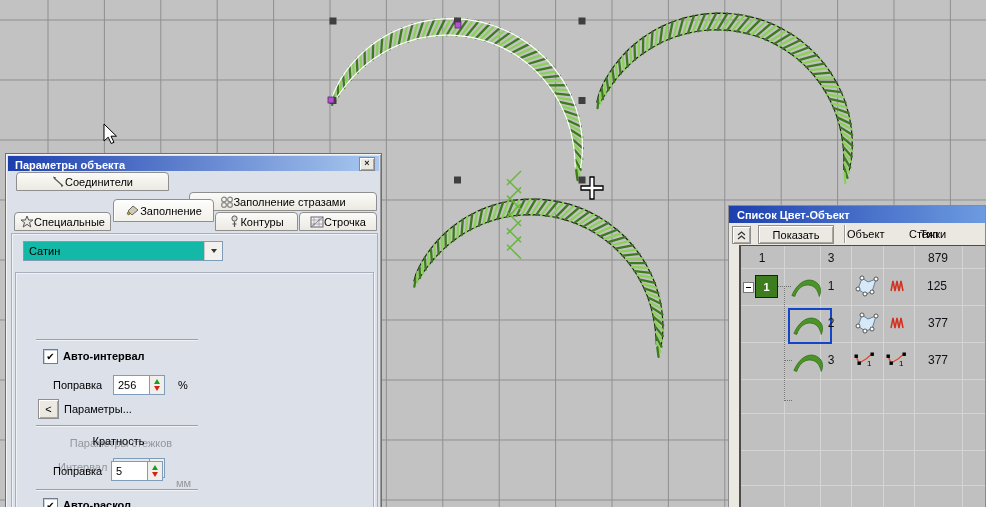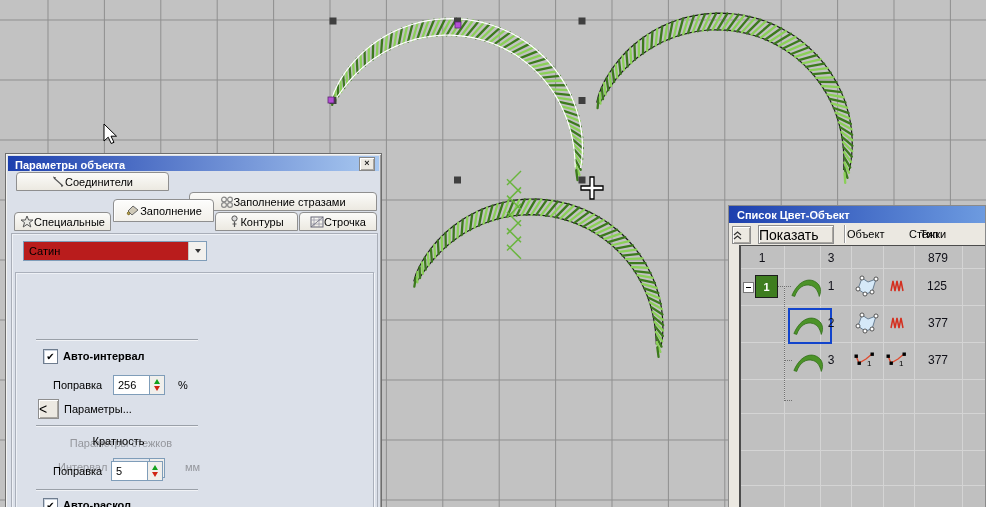--- a/index.html
+++ b/index.html
@@ -21,21 +21,21 @@
             border:1px solid #888;box-shadow:inset 1px 1px 0 #fff,inset -1px -1px 0 #a9a6a0;
             font-size:9px;line-height:10px;text-align:center;font-weight:bold;color:#222;cursor:default;}
   .tab{display:flex;align-items:center;justify-content:center;gap:0;height:19px;
        background:linear-gradient(#fbfbf9,#ece9e1);border:1px solid #8f8f8f;
        border-radius:4px 4px 0 0;box-sizing:border-box;white-space:nowrap;overflow:hidden;}
   .tab.active{background:linear-gradient(#fdfdfc,#f2f0ea);height:23px;z-index:3;
               box-shadow:inset 1px 1px 0 #fff;}
   .ticon{flex:0 0 auto;display:flex;align-items:center;}
   .page{left:5px;top:79px;width:365px;height:275px;background:#dbe0e9;
         border:1px solid #a9aeb8;box-shadow:inset 1px 1px 0 #eef1f6;}
-  .combo{left:17px;top:87px;width:184px;height:20px;background:#b91c1c;
+  .combo{left:17px;top:87px;width:200px;height:20px;background:#14b8a6;
          border:1px solid #7f9db9;box-sizing:border-box;display:flex;align-items:center;}
   .combo .val{padding-left:5px;flex:1;}
   .combo .btn{width:17px;height:18px;background:#f2f1ee;border-left:1px solid #c8c8c8;
               display:flex;align-items:center;justify-content:center;}
   .combo .btn i{width:0;height:0;border-left:3.5px solid transparent;
                 border-right:3.5px solid transparent;border-top:4px solid #333;}
   .gbx{left:9px;top:118px;width:357px;height:400px;border:1px solid #aab0bb;
        box-shadow:inset 1px 1px 0 #eef1f6,1px 1px 0 #f2f4f8;}
   .lbl{position:absolute;white-space:nowrap;}
   .gray{color:#95979d;}
@@ -53,21 +53,21 @@
   .spin .dn{width:0;height:0;border-left:3.5px solid transparent;border-right:3.5px solid transparent;
             border-top:5px solid #d02414;}
   .spin.dis input{background:#e3e7ee;color:#8d929b;}
   .spin.dis .up{border-bottom-color:#8a97b5;}
   .spin.dis .dn{border-top-color:#8a97b5;}
   .chk{position:absolute;width:13px;height:13px;background:#fff;border:1px solid #6f7d8f;
        box-shadow:inset 1px 1px 0 #c9d2de;display:flex;align-items:center;justify-content:center;
        font-size:10px;line-height:10px;color:#000;}
   .smallbtn{position:absolute;background:#ece9e2;border:1px solid #8e8e8e;
             box-shadow:inset 1px 1px 0 #fff,inset -1px -1px 0 #a9a6a0;
-            display:flex;align-items:center;justify-content:flex-start;font-size:14px;}
+            display:flex;align-items:center;justify-content:center;font-size:11px;}
 
   
   .panel{left:728px;top:205px;width:258px;height:389px;background:#ebe8e1;
          border:1px solid #8a8a8a;box-sizing:border-box;overflow:hidden;z-index:20;}
   .ptitle{left:0;top:0;right:0;height:17px;background:linear-gradient(90deg,#1c3fae,#6d9be0);
           display:flex;align-items:center;padding-left:8px;}
   .ptitle .t{color:#fff;font-weight:bold;font-size:11px;}
   .pstrip{left:0;top:17px;right:0;height:22px;background:#ebe8e1;}
   .ptable{left:10px;top:39px;width:248px;height:263px;background:#c0c0c0;
           border-left:2px solid #4c4c4c;border-top:1px solid #4c4c4c;box-sizing:border-box;}
@@ -444,21 +444,21 @@
     <span class="lbl gray" style="left:40px;top:283px;width:150px;text-align:center;">Параметры стежков</span>
 
     <span class="lbl gray" style="left:52px;top:307px;">Интервал</span>
     <div class="spin dis" style="left:107px;top:304px;">
       <input readonly="" value="0.55" style="">
       <span class="btns">
           <i class="up"></i>
           <i class="dn"></i>
         </span>
     </div>
-    <span class="lbl gray" style="left:170px;top:307px;margin-left:9px;">мм</span>
+    <span class="lbl gray" style="left:170px;top:323px;">мм</span>
 
     <div class="hr" style="left:30px;top:185px;width:162px;"></div>
 
     <div class="chk" style="left:37px;top:195px;">
       <span>✔</span>
     </div>
     <span class="lbl bold" style="left:57px;top:196px;">Авто-интервал</span>
 
     <span class="lbl" style="left:47px;top:225px;">Поправка</span>
     <div class="spin" style="left:107px;top:221px;">

